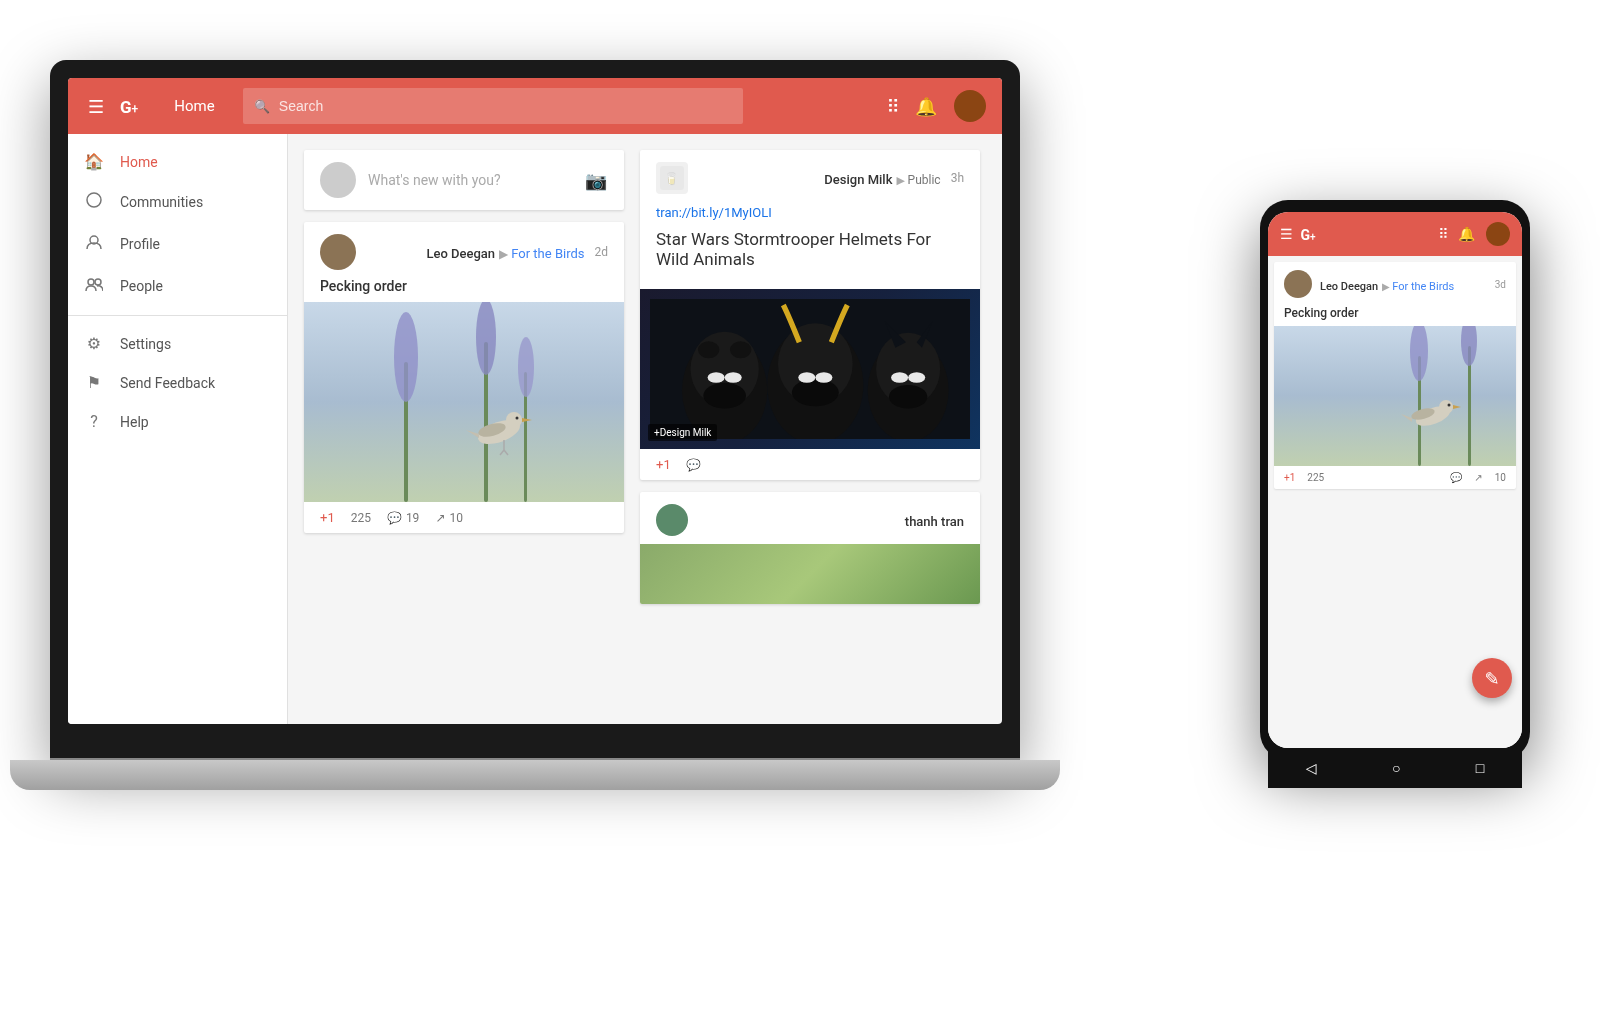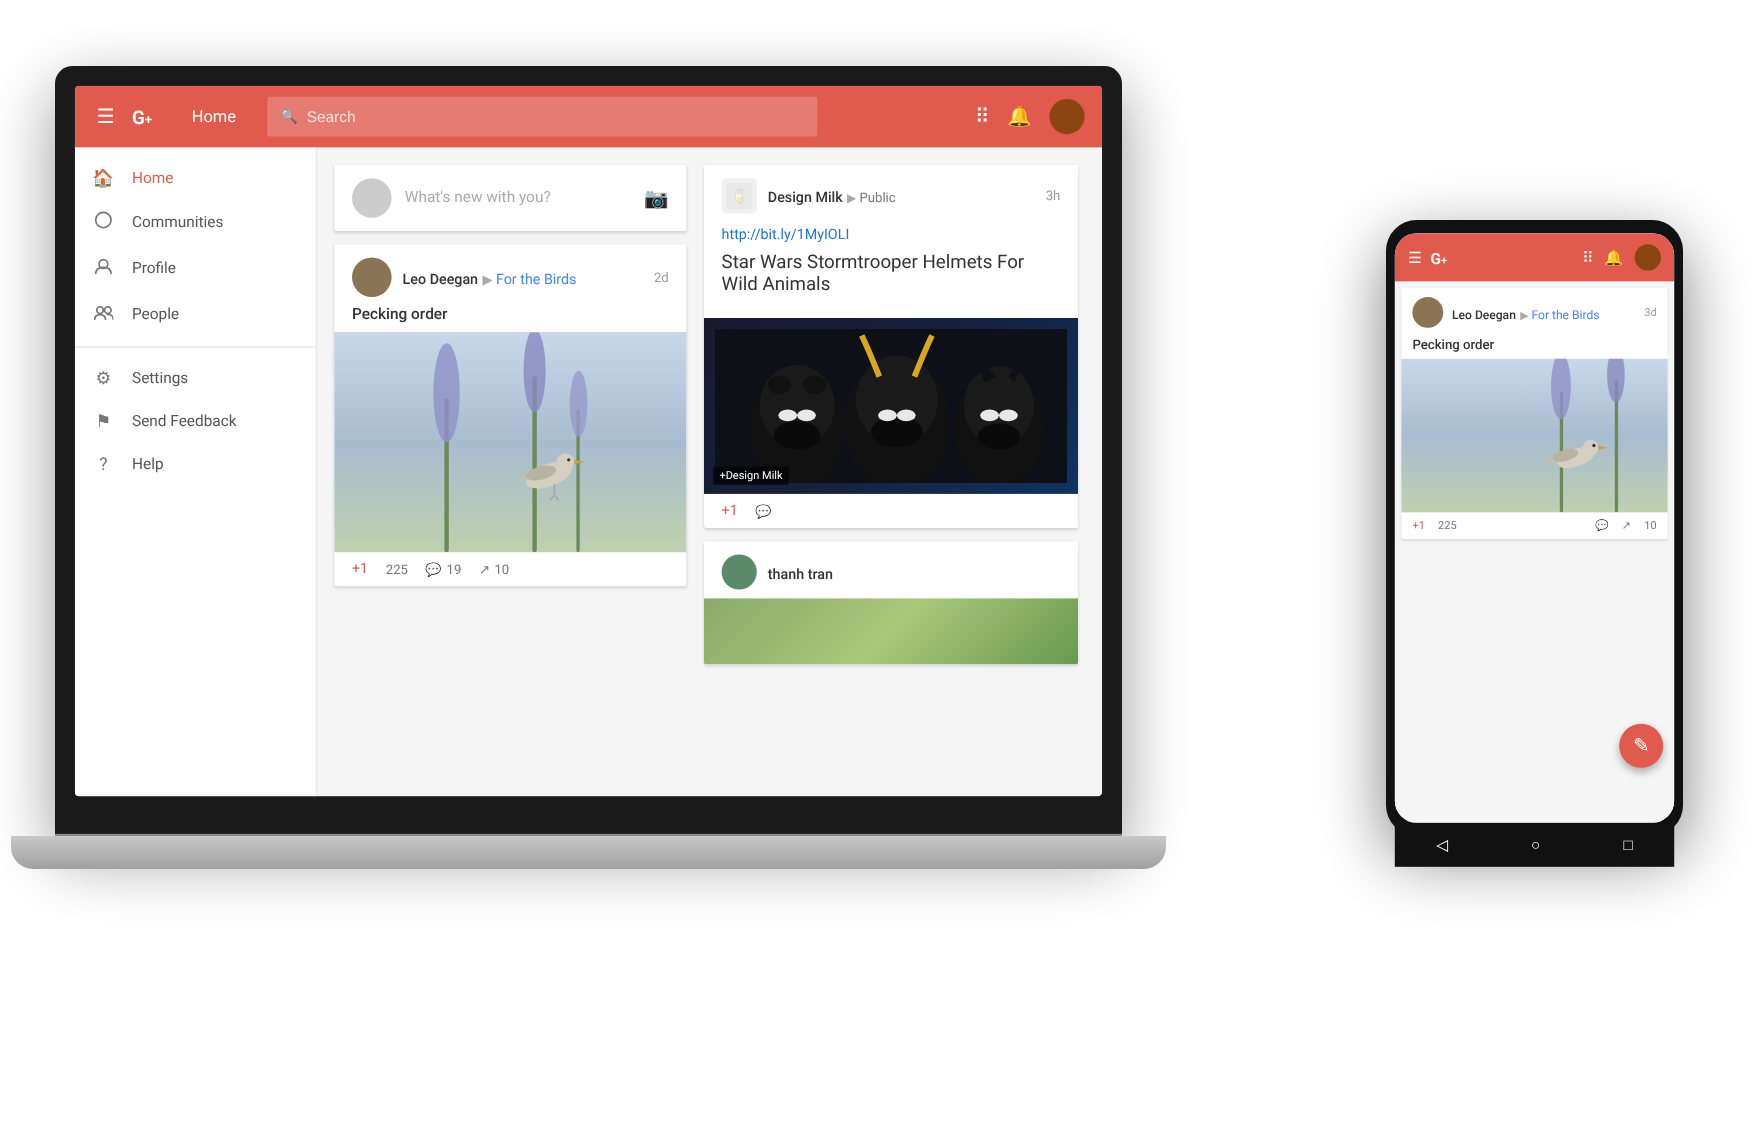--- a/index.html
+++ b/index.html
@@ -256,21 +256,21 @@
     }
 
     .post-avatar {
       width: 36px;
       height: 36px;
       border-radius: 50%;
       background: #ccc;
       flex-shrink: 0;
     }
 
-    .post-meta { flex: 1; }
+    .post-meta { flex: 1; text-align: right; }
     .post-author { font-size: 13px; font-weight: 500; color: #333; }
     .post-collection { font-size: 13px; color: #4285f4; }
     .post-time { font-size: 12px; color: #999; }
 
     .post-title {
       padding: 0 16px 8px;
       font-size: 14px;
       color: #333;
       font-weight: 500;
     }
@@ -677,21 +677,21 @@
                       </svg>
                     </div>
                     <div class="post-meta">
                       <span class="post-author">Design Milk</span>
                       <span style="color:#aaa;font-size:11px;"> ▶ </span>
                       <span style="color:#777;font-size:12px;">Public</span>
                     </div>
                     <span class="post-time">3h</span>
                   </div>
                   <div style="padding: 0 16px 8px;">
-                    <a class="post-link">http://bit.ly/1MyIOLI</a>
+                    <a class="post-link">tran://bit.ly/1MyIOLI</a>
                     <div class="post-title-lg" style="margin-top:8px;font-size:17px;font-weight:400;">Star Wars Stormtrooper Helmets For Wild Animals</div>
                   </div>
                   <div class="stormtrooper-image">
                     <div class="helmet-scene">
 
                       <svg width="100%" height="100%" viewBox="0 0 300 160" preserveAspectRatio="xMidYMid slice">
                         <rect width="300" height="160" fill="#0d1117"></rect>
 
                         <ellipse cx="70" cy="100" rx="40" ry="50" fill="#111"></ellipse>
                         <ellipse cx="70" cy="80" rx="32" ry="35" fill="#1a1a1a"></ellipse>

